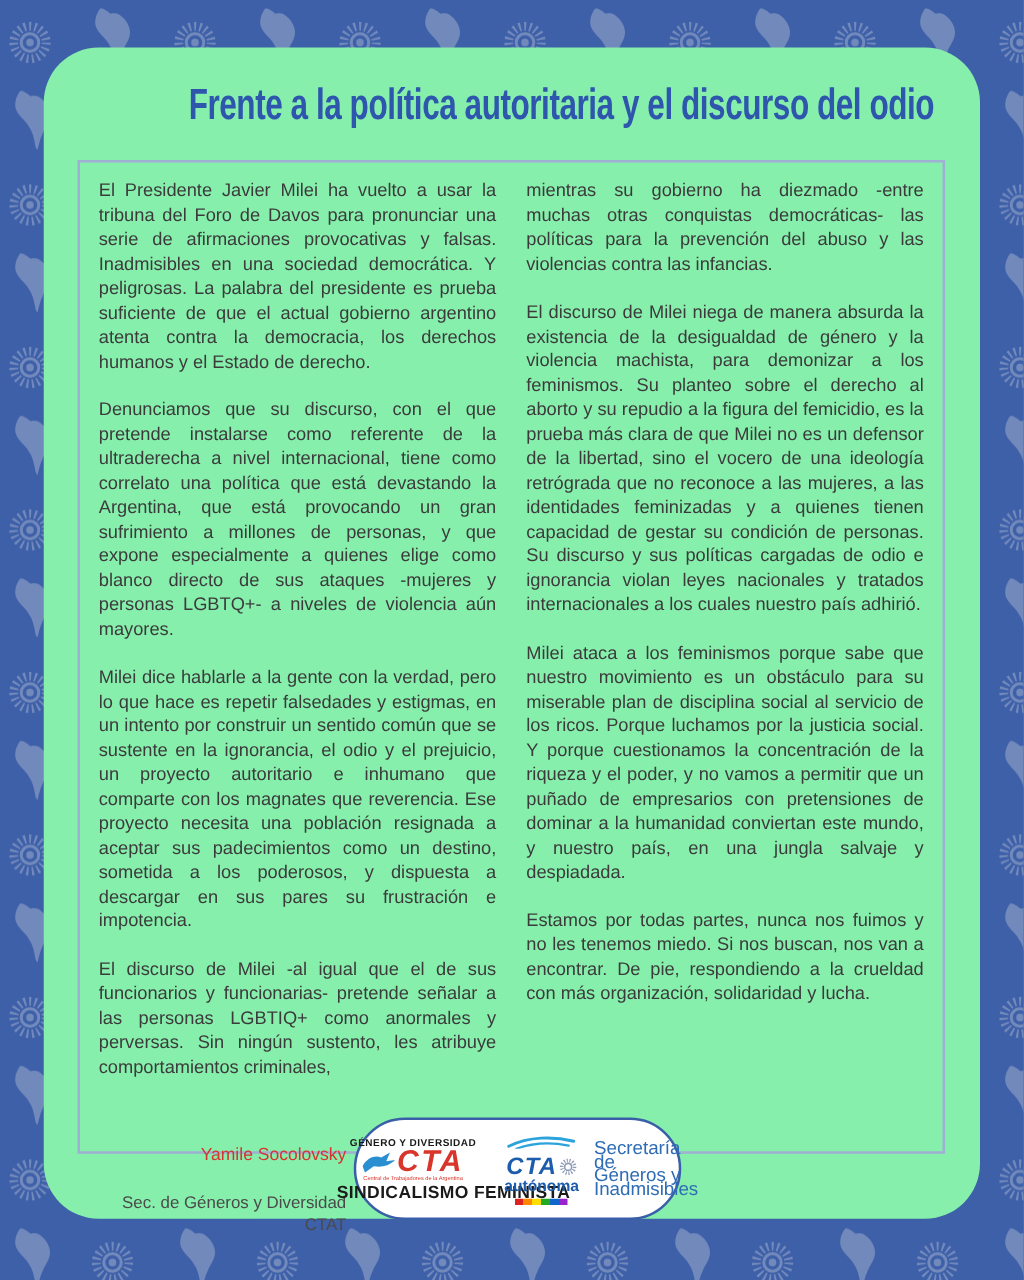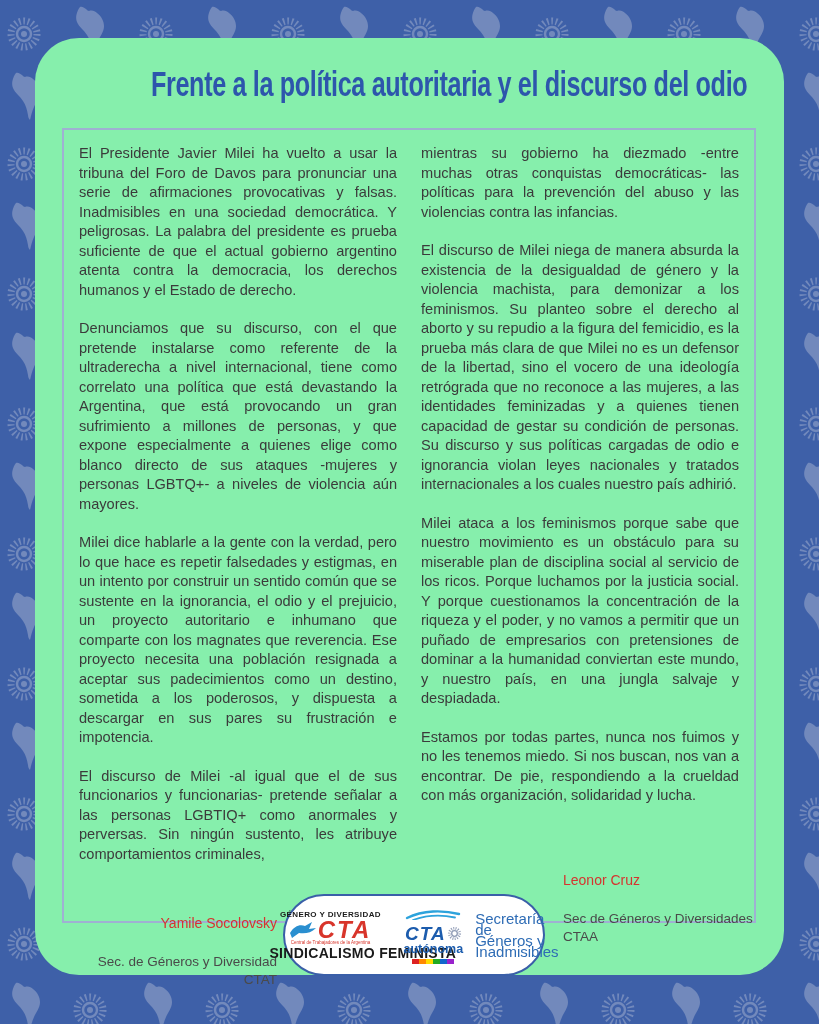--- a/index.html
+++ b/index.html
@@ -109,24 +109,20 @@
         <p>Milei ataca a los feminismos porque sabe que nuestro movimiento es un obstáculo para su miserable plan de disciplina social al servicio de los ricos. Porque luchamos por la justicia social. Y porque cuestionamos la concentración de la riqueza y el poder, y no vamos a permitir que un puñado de empresarios con pretensiones de dominar a la humanidad conviertan este mundo, y nuestro país, en una jungla salvaje y despiadada.</p>
         <p>Estamos por todas partes, nunca nos fuimos y no les tenemos miedo. Si nos buscan, nos van a encontrar. De pie, respondiendo a la crueldad con más organización, solidaridad y lucha.</p>
       </div>
     </div>
   </div>
 
   <div class="sig sig-left">
     <div class="sig-name">Yamile Socolovsky</div>
     <div class="sig-role">Sec. de Géneros y Diversidad CTAT</div>
   </div>
-  <div class="sig sig-right">
-    <div class="sig-name">Leonor Cruz</div>
-    <div class="sig-role">Sec de Géneros y Diversidades CTAA</div>
-  </div>
 
   <div class="logo-pill">
 
     <div class="ctat">
       <div class="ctat-top">GÉNERO Y DIVERSIDAD</div>
       <div class="ctat-mid">
         <svg width="26" height="18" viewBox="0 0 26 18" aria-hidden="true">
           <path d="M0,12 C4,5 10,3 15,5 L22,1 L19,8 L26,7 C21,12 15,13 9,12 L2,17 Z" fill="#2a8fd0"></path>
         </svg>
         <span class="ctat-cta">CTA</span>

